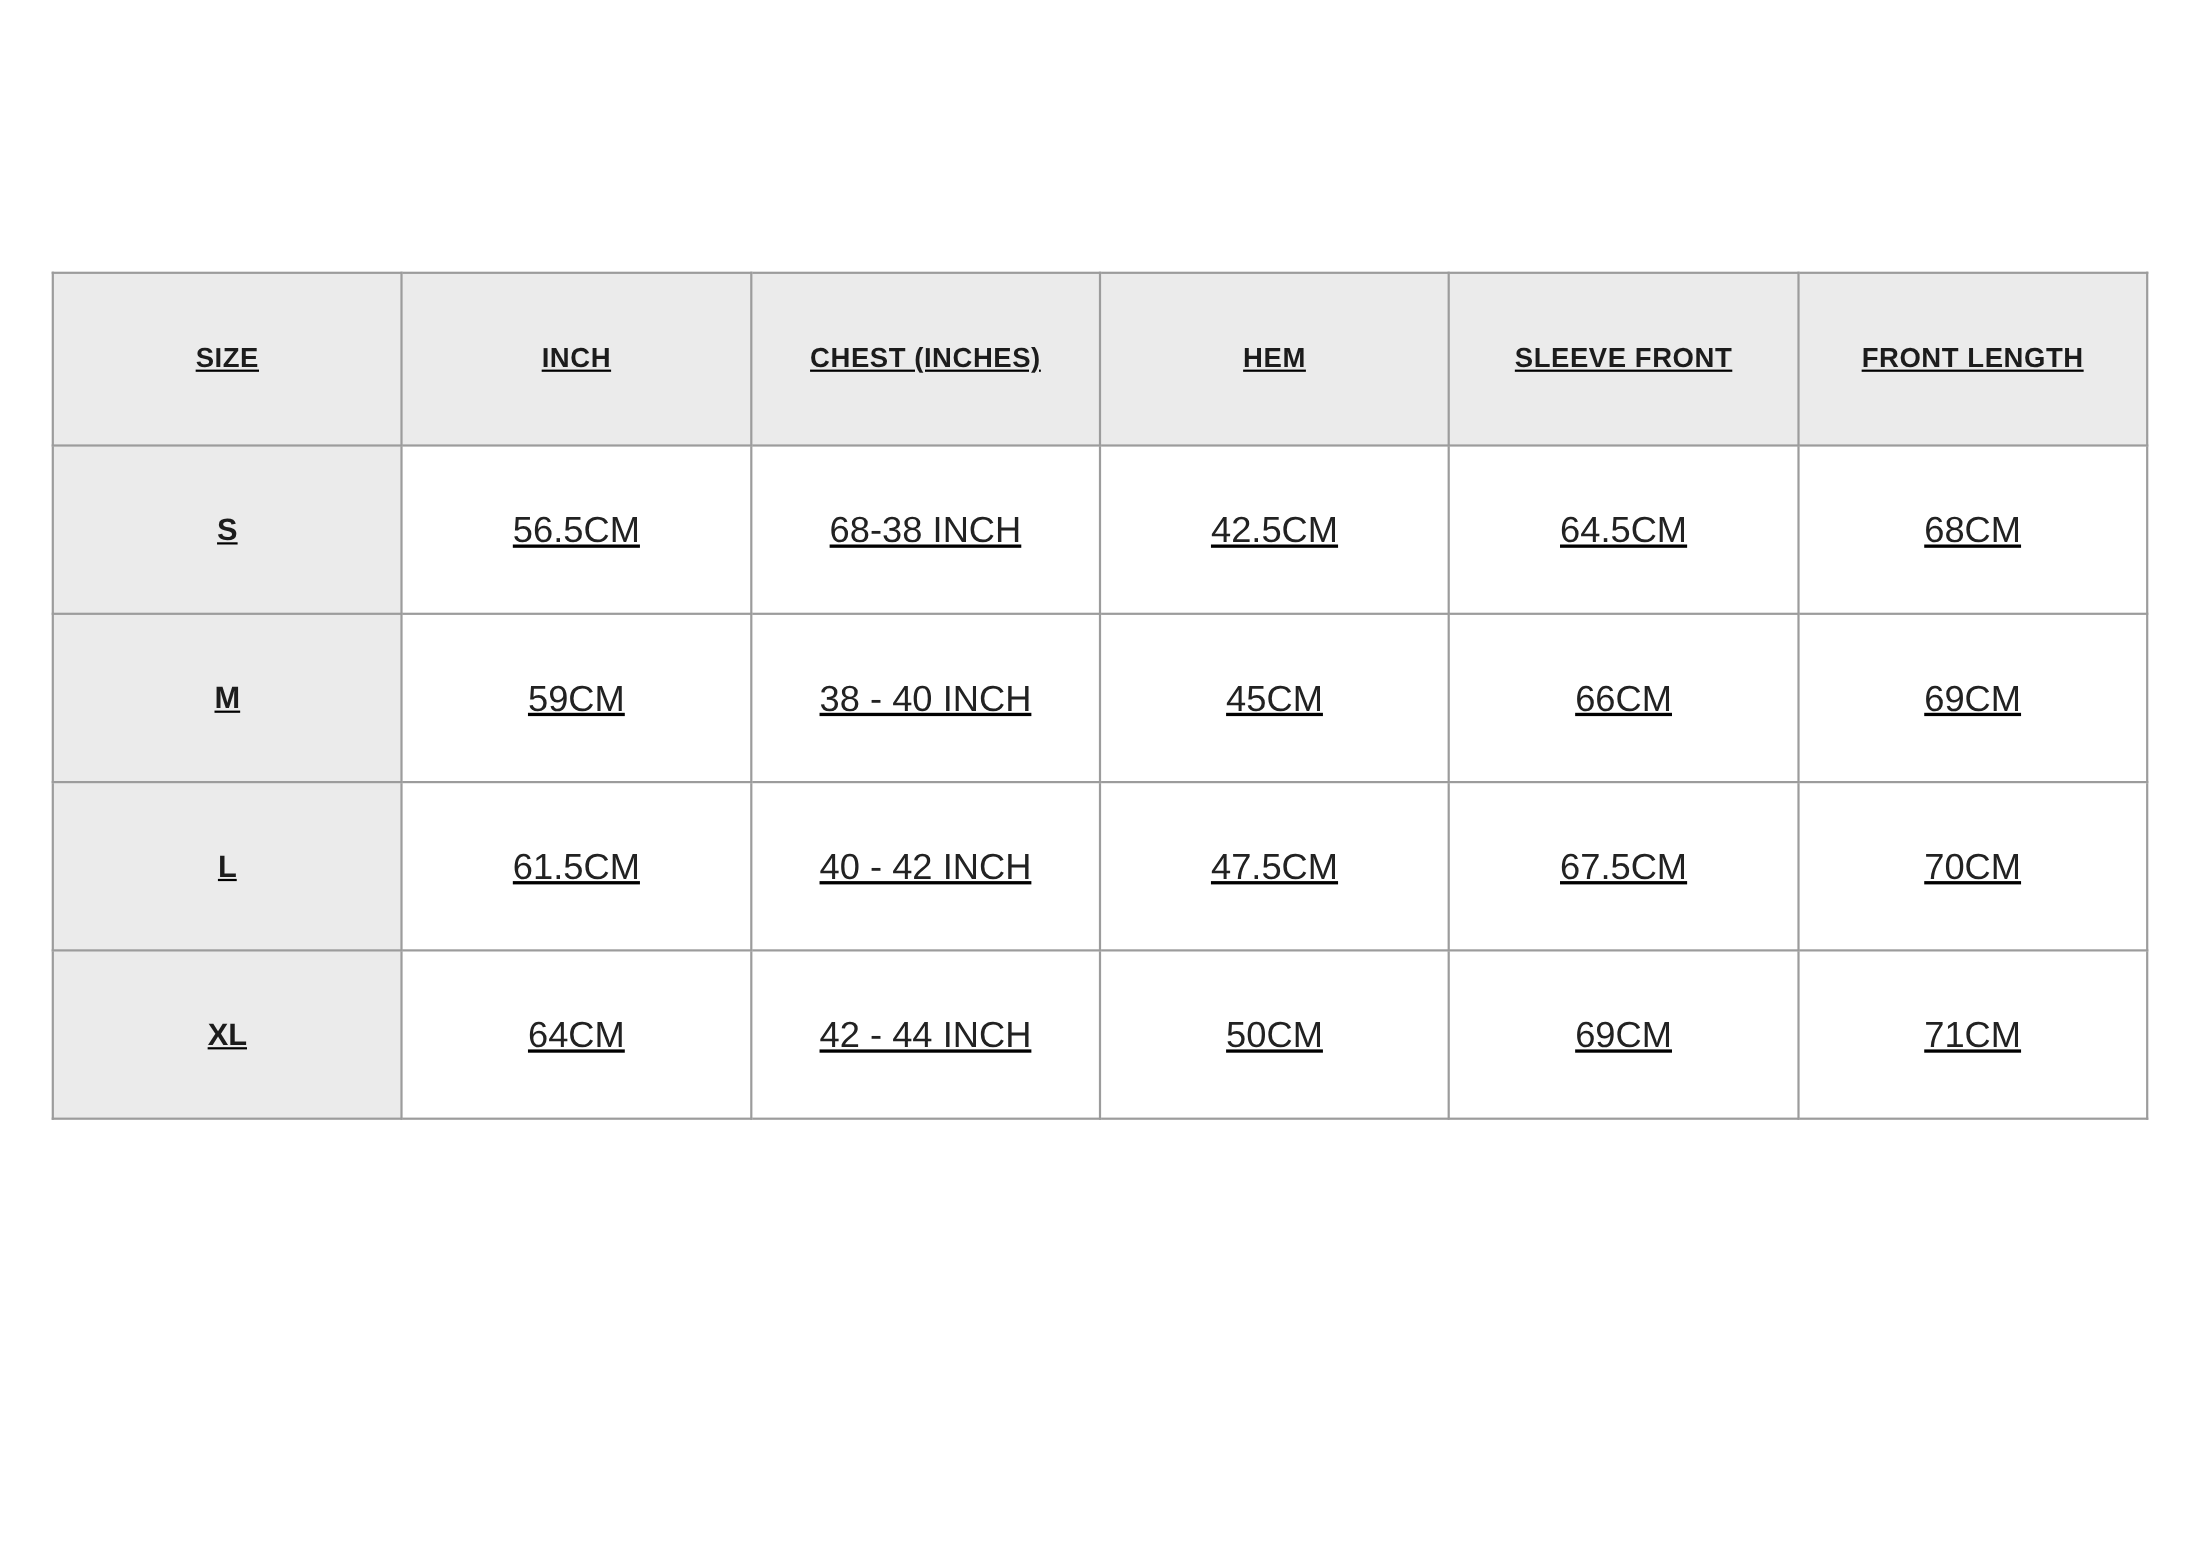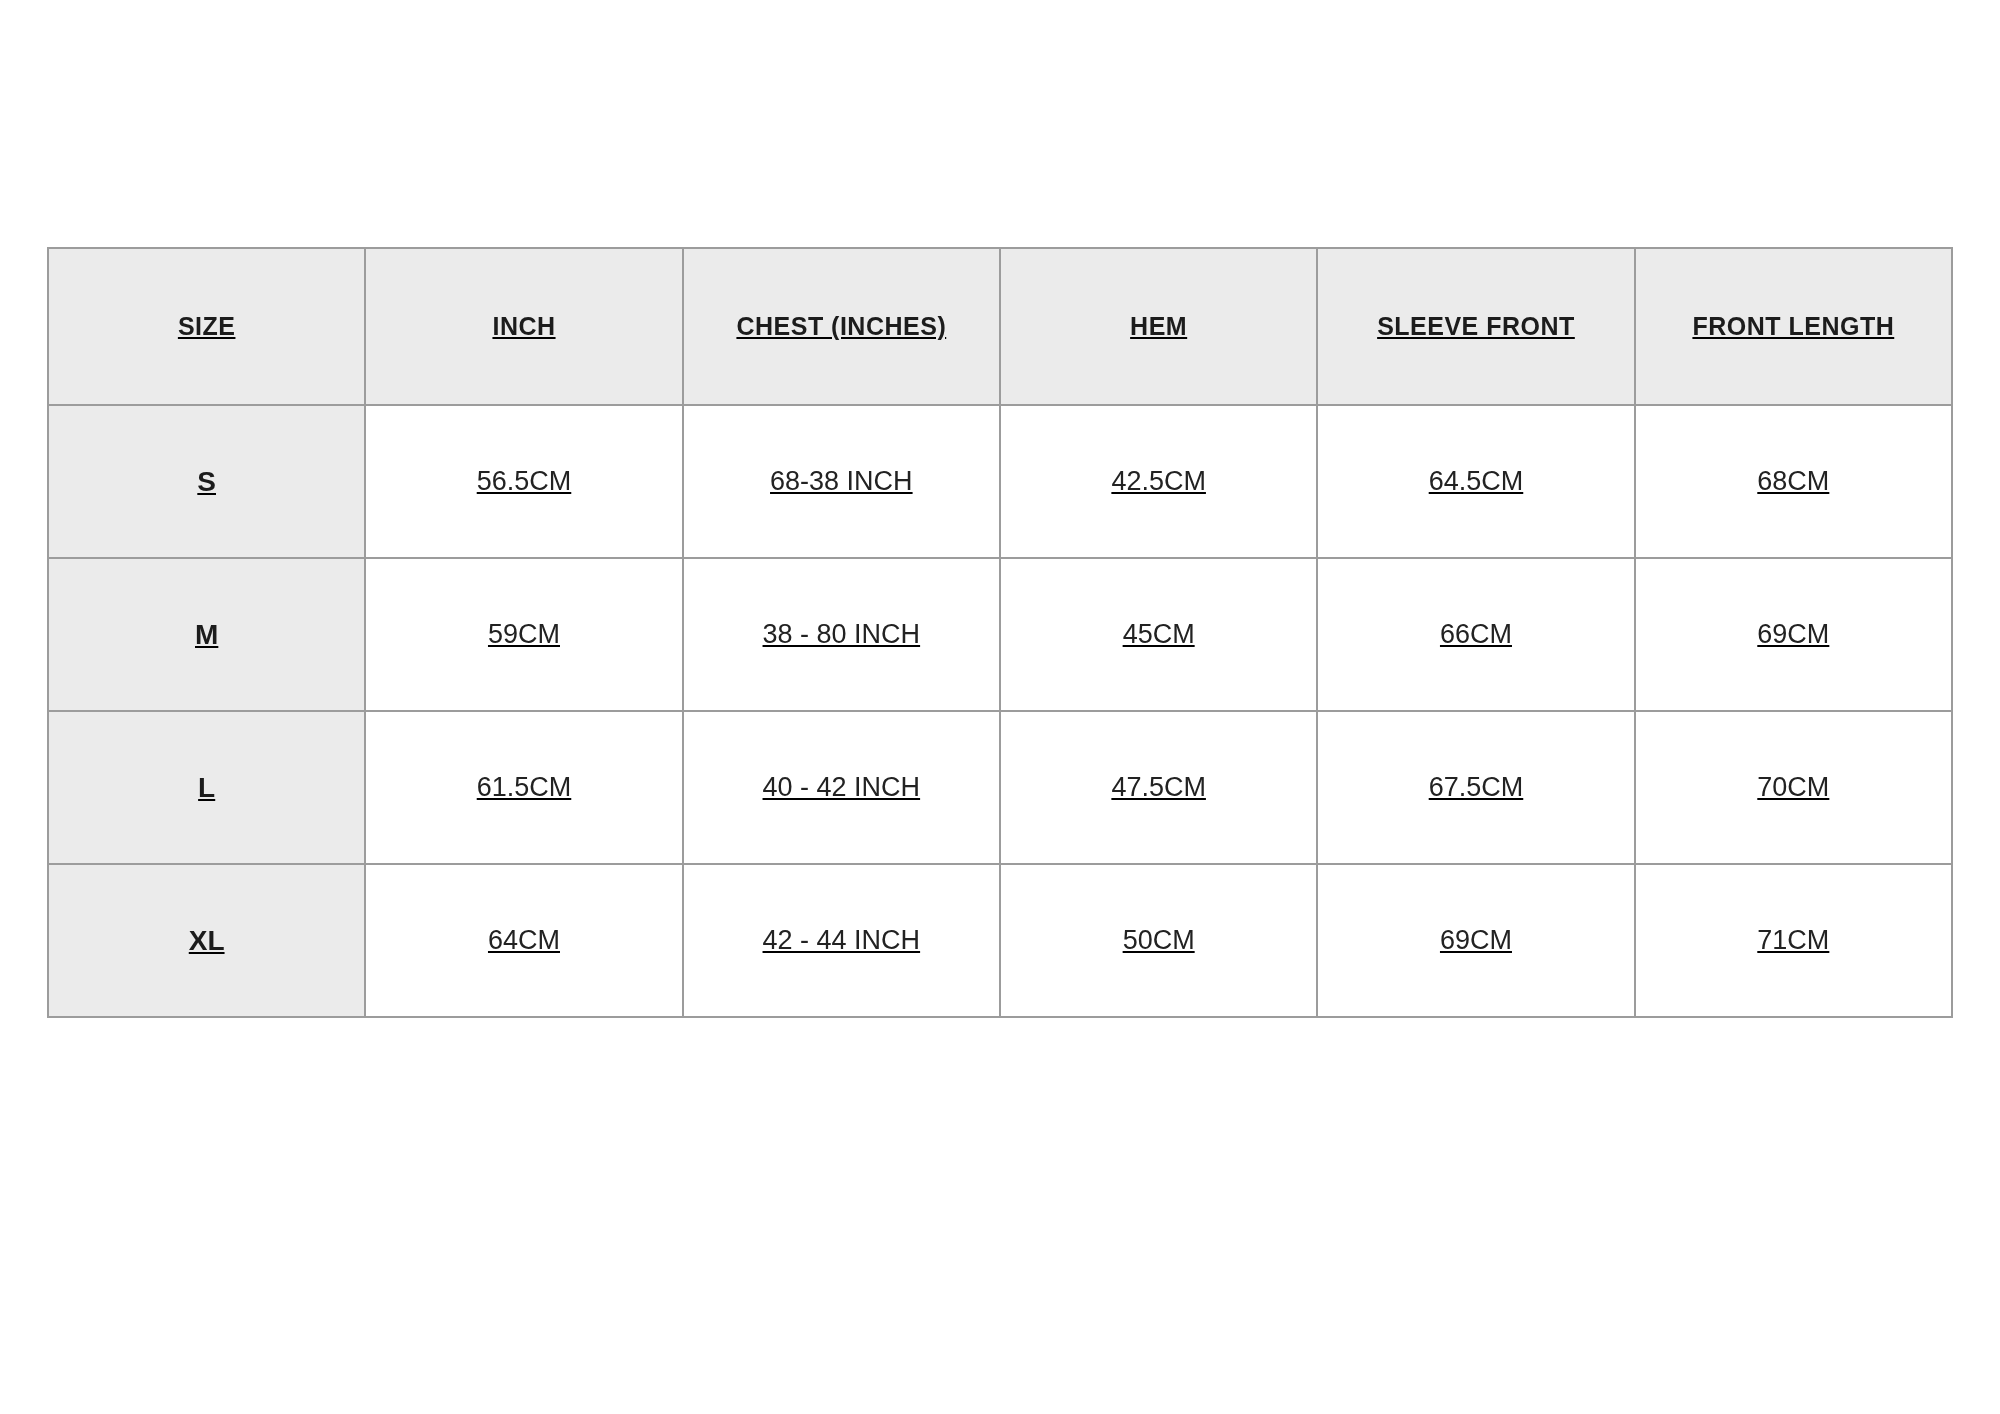--- a/index.html
+++ b/index.html
@@ -47,21 +47,21 @@
     height: 153px;
   }
   table.size-chart tbody th.size-cell {
     background: #ebebeb;
     font-weight: bold;
     font-size: 28px;
   }
   table.size-chart tbody td {
     background: #ffffff;
     font-weight: 400;
-    font-size: 27px;
+    font-size: 33px;
     color: #222222;
   }
 </style>
 </head>
 <body>
 
 <div class="page">
   <div class="table-wrap">
     <table class="size-chart">
       <thead>
@@ -79,21 +79,21 @@
           <th class="size-cell">S</th>
           <td>56.5CM</td>
           <td>68-38 INCH</td>
           <td>42.5CM</td>
           <td>64.5CM</td>
           <td>68CM</td>
         </tr>
         <tr>
           <th class="size-cell">M</th>
           <td>59CM</td>
-          <td>38 - 80 INCH</td>
+          <td>38 - 40 INCH</td>
           <td>45CM</td>
           <td>66CM</td>
           <td>69CM</td>
         </tr>
         <tr>
           <th class="size-cell">L</th>
           <td>61.5CM</td>
           <td>40 - 42 INCH</td>
           <td>47.5CM</td>
           <td>67.5CM</td>

